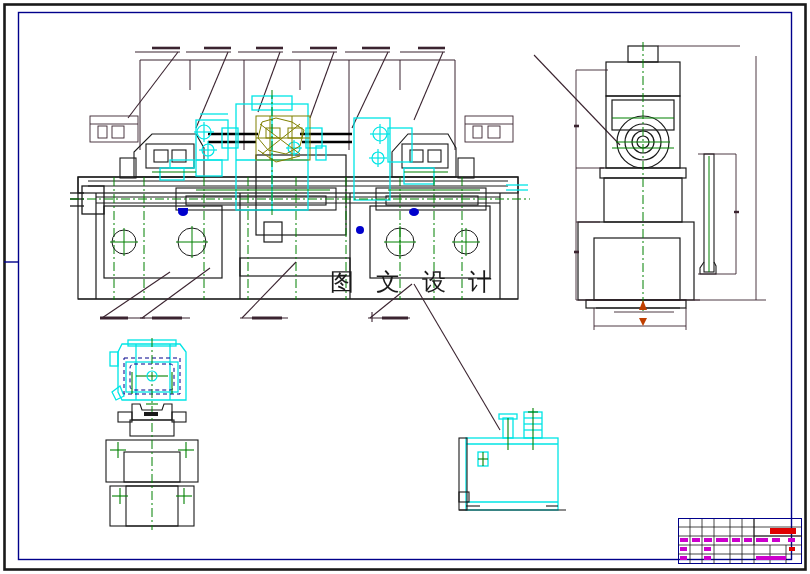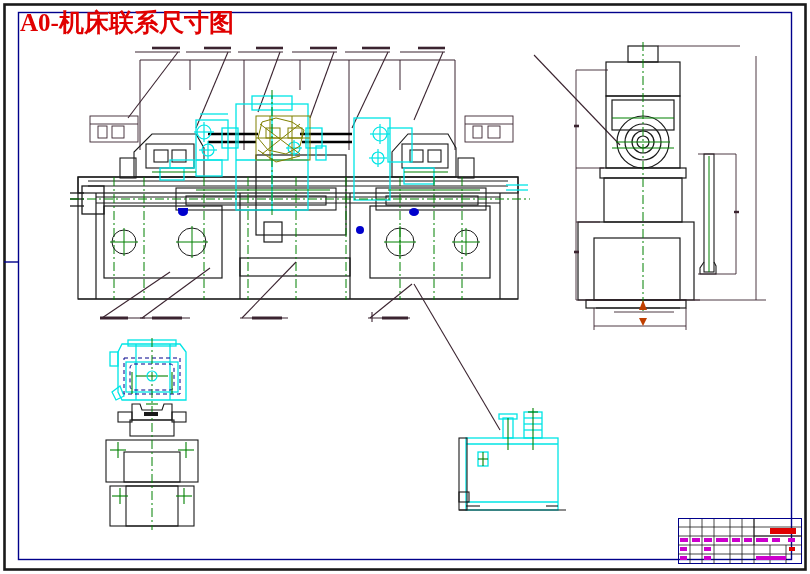--- a/index.html
+++ b/index.html
@@ -462,16 +462,16 @@
       <g fill="#e00000">
         <rect x="770" y="528" width="26" height="6"></rect>
       </g>
       <g fill="#e00000">
         <rect x="789" y="547" width="6" height="4"></rect>
       </g>
     </g>
 
   </svg>
 
-  <div class="ttl">A0-机床联系尺寸图</div>
-
+
+  <div class="wm">图 文 设 计</div>
 
 </div>
 
 </body></html>

